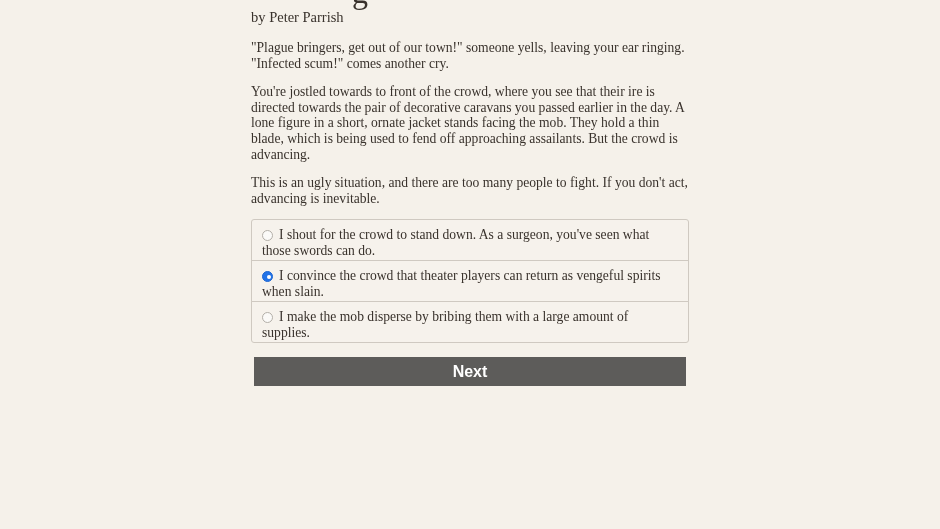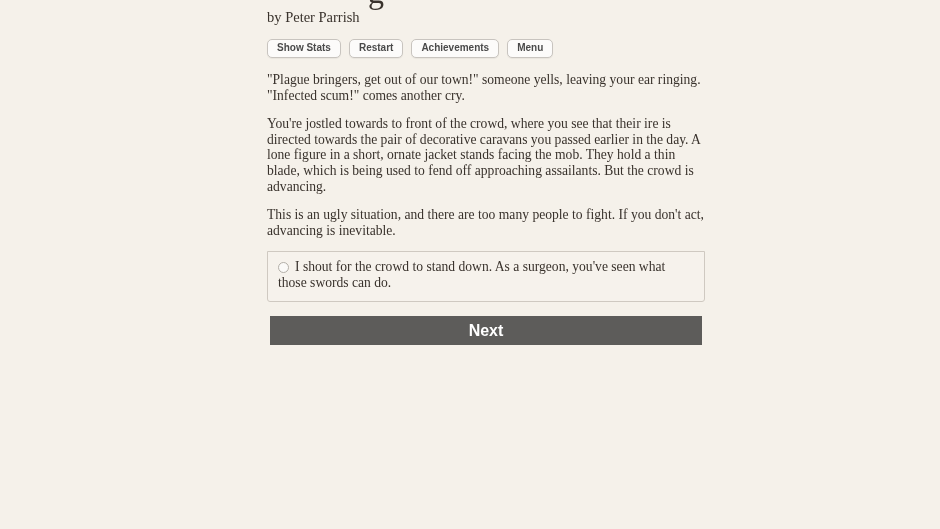--- a/index.html
+++ b/index.html
@@ -10,21 +10,20 @@
   body {
     background: #f5f1ea;
     font-family: "Liberation Serif", serif;
     color: #39322c;
     position: relative;
   }
   .viewport {
     position: relative;
     width: 826px; height: 529px;
     overflow: hidden;
-    margin-left: 16px;
   }
   .title-fragment {
     position: absolute;
     left: 352px; top: -26px;
     font-size: 32px;
     color: #39322c;
     font-family: "Liberation Serif", serif;
   }
   .content {
     position: absolute;
@@ -60,21 +59,21 @@
     line-height: 15.6px;
     margin-bottom: 13px;
     color: #39322c;
   }
   .choices {
     margin-top: 13px;
   }
   .choice {
     border: 1px solid #cfc9c1;
     margin-top: -1px;
-    padding: 7px 10px 10px 10px;
+    padding: 7px 10px 1px 10px;
     font-size: 13.6px;
     line-height: 16px;
     background: #f6f2ec;
     cursor: pointer;
   }
   .choice:first-child { border-radius: 3px 3px 0 0; margin-top: 0; }
   .choice:last-child  { border-radius: 0 0 3px 3px; }
   .radio {
     display: inline-block;
     width: 11px; height: 11px;
@@ -116,41 +115,41 @@
 <body>
 
 <div class="viewport">
 
   <span class="title-fragment">g</span>
 
   <div class="content">
 
     <div class="byline">by Peter Parrish</div>
 
-    <div class="toolbar">
-      <button>Show Stats</button>
-      <button>Restart</button>
-      <button>Achievements</button>
-      <button>Menu</button>
-    </div>
 
     <div class="story">
       <p>"Plague bringers, get out of our town!" someone yells, leaving your ear ringing. "Infected scum!" comes another cry.</p>
       <p>You're jostled towards to front of the crowd, where you see that their ire is directed towards the pair of decorative caravans you passed earlier in the day. A lone figure in a short, ornate jacket stands facing the mob. They hold a thin blade, which is being used to fend off approaching assailants. But the crowd is advancing.</p>
       <p>This is an ugly situation, and there are too many people to fight. If you don't act, advancing is inevitable.</p>
     </div>
 
     <div class="choices">
 
       <div class="choice">
         <span class="radio"></span><span>I shout for the crowd to stand down. As a surgeon, you've seen what those swords can do.</span>
       </div>
 
 
 
+      <div class="choice">
+        <span class="radio checked"></span><span>I convince the crowd that theater players can return as vengeful spirits when slain.</span>
+      </div>
 
+      <div class="choice">
+        <span class="radio"></span><span>I make the mob disperse by bribing them with a large amount of supplies.</span>
+      </div>
 
     </div>
 
     <button class="next-btn">Next</button>
 
   </div>
 </div>
 
 </body></html>

